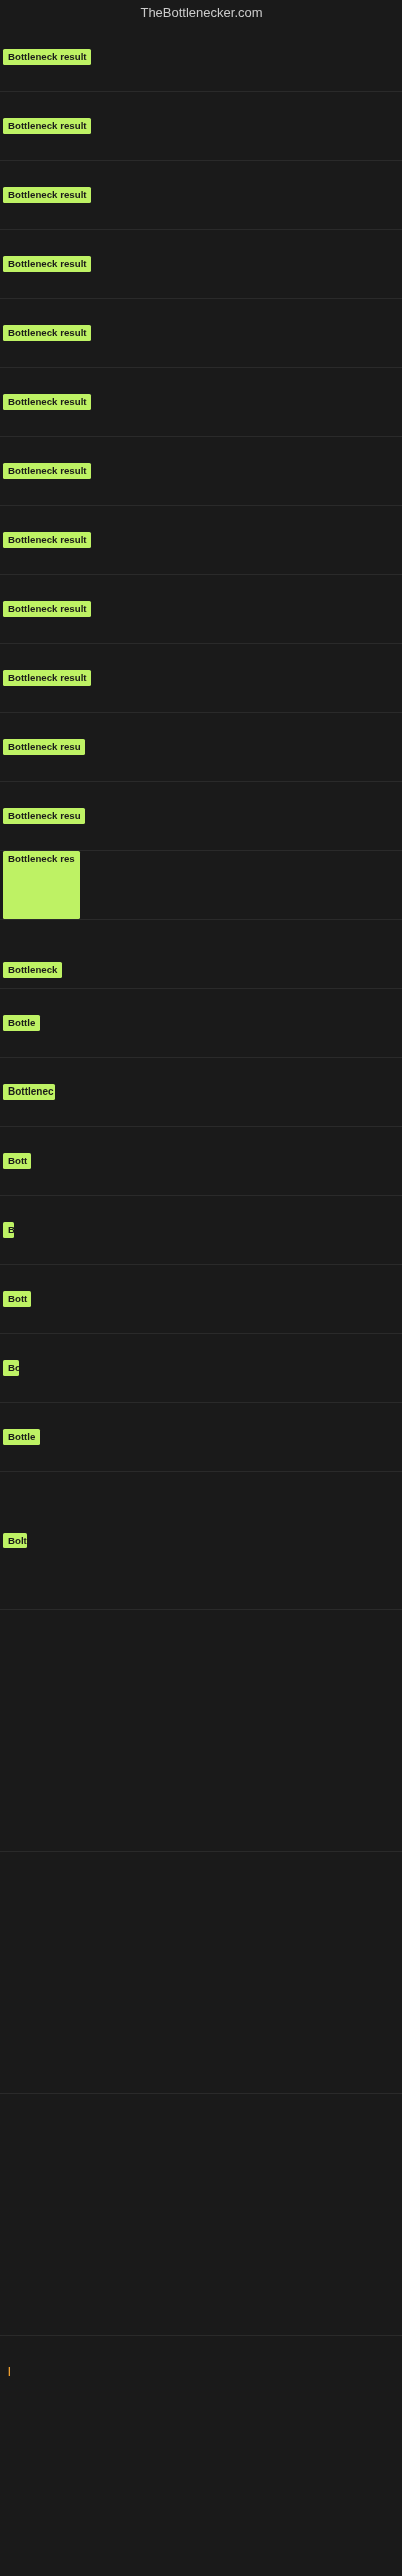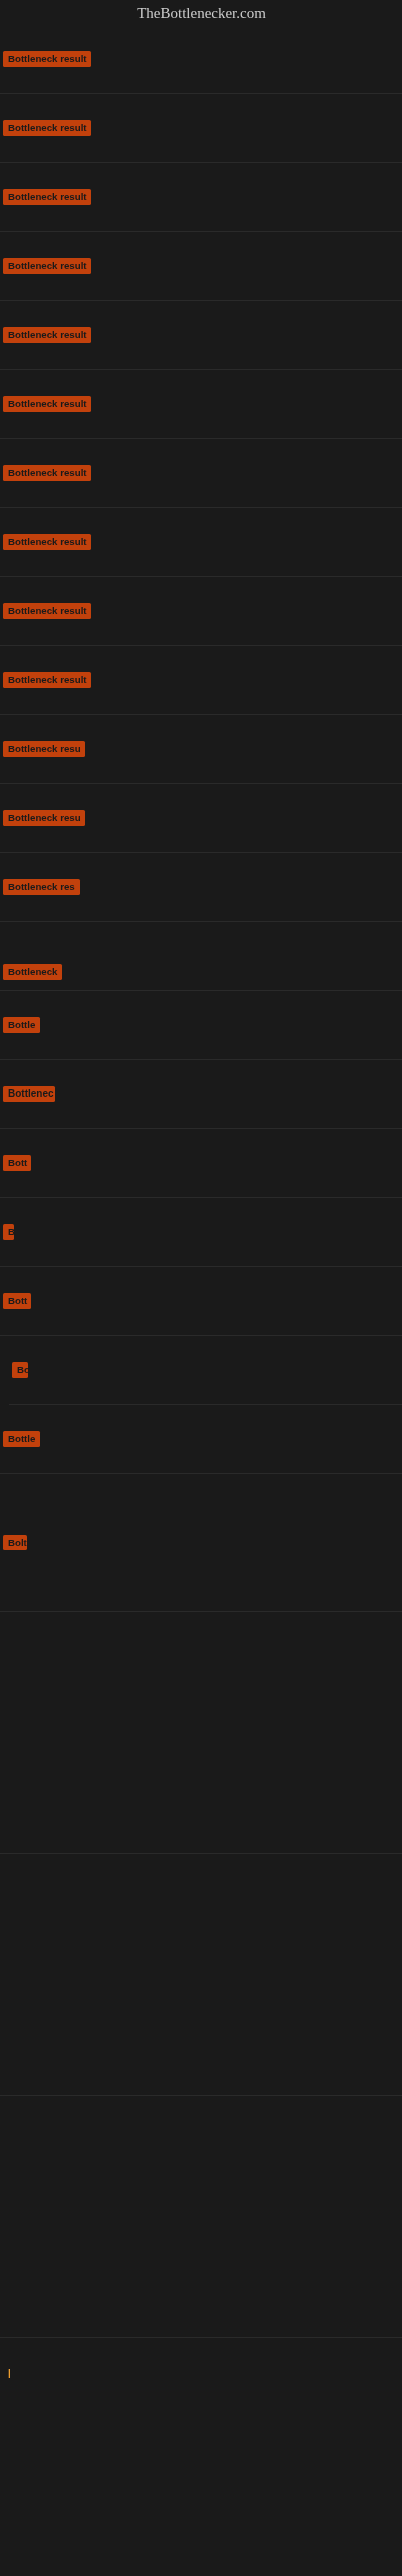--- a/index.html
+++ b/index.html
@@ -11,36 +11,36 @@
     body {
       background-color: #1a1a1a;
       width: 403px;
       min-height: 2576px;
       font-family: Arial, sans-serif;
       position: relative;
     }
 
     .bottleneck-badge {
       display: inline-block;
-      background-color: #c2410c;
+      background-color: #bef264;
       color: #1a1a1a;
       font-weight: bold;
       font-size: 9.7px;
       padding: 2.4px 4.8px;
       border-radius: 1.6px;
       white-space: nowrap;
       overflow: hidden;
     }
   </style>
 </head>
 <body>
 
 <div style="width:403px; min-height:2576px; background:#1a1a1a; position:relative;">
 
-  <div style="text-align:center; padding:4.8px 0 3.2px 0; color:#cccccc; font-size:15px;font-family:Liberation Serif, serif;">
+  <div style="text-align:center; padding:4.8px 0 3.2px 0; color:#cccccc; font-size:13px;">
     <span>TheBottlenecker.com</span>
   </div>
 
   <div style="position:relative; height:69px; display:flex; align-items:center; padding: 0 3.2px; border-bottom:0.8px solid #2a2a2a;">
     <span class="bottleneck-badge" style="font-size:9.7px;">Bottleneck result</span>
   </div>
 
   <div style="position:relative; height:69px; display:flex; align-items:center; padding: 0 3.2px; border-bottom:0.8px solid #2a2a2a;">
     <span class="bottleneck-badge" style="font-size:9.7px;">Bottleneck result</span>
   </div>
@@ -79,21 +79,21 @@
 
 
   <div style="position:relative; height:69px; display:flex; align-items:center; padding: 0 3.2px; border-bottom:0.8px solid #2a2a2a;">
     <span class="bottleneck-badge" style="font-size:9.7px; max-width:93px; overflow:hidden;">Bottleneck resu</span>
   </div>
 
   <div style="position:relative; height:69px; display:flex; align-items:center; padding: 0 3.2px; border-bottom:0.8px solid #2a2a2a;">
     <span class="bottleneck-badge" style="font-size:9.7px; max-width:89px; overflow:hidden;">Bottleneck resu</span>
   </div>
 
-  <div style="position:relative; height:69px; display:flex; align-items:center; padding: 0 3.2px; border-bottom:0.8px solid #2a2a2a;">
+  <div style="position:relative; height:69px; display:flex; padding: 0 3.2px; border-bottom:0.8px solid #2a2a2a;">
     <span class="bottleneck-badge" style="font-size:9.7px; max-width:81px; overflow:hidden;">Bottleneck res</span>
   </div>
 
   <div style="position:relative; height:69px; display:flex; align-items:center; padding: 0 3.2px; border-bottom:0.8px solid #2a2a2a;">
     <span class="bottleneck-badge" style="font-size:9.7px; max-width:64px; overflow:hidden;margin-top:32px;">Bottleneck</span>
   </div>
 
   <div style="position:relative; height:69px; display:flex; align-items:center; padding: 0 3.2px; border-bottom:0.8px solid #2a2a2a;">
     <span class="bottleneck-badge" style="font-size:9.7px; max-width:40px; overflow:hidden;">Bottle</span>
   </div>
@@ -107,21 +107,21 @@
   </div>
 
   <div style="position:relative; height:69px; display:flex; align-items:center; padding: 0 3.2px; border-bottom:0.8px solid #2a2a2a;">
     <span class="bottleneck-badge" style="font-size:9.7px; max-width:11.3px; overflow:hidden;">B</span>
   </div>
 
   <div style="position:relative; height:69px; display:flex; align-items:center; padding: 0 3.2px; border-bottom:0.8px solid #2a2a2a;">
     <span class="bottleneck-badge" style="font-size:9.7px; max-width:28px; overflow:hidden;">Bott</span>
   </div>
 
-  <div style="position:relative; height:69px; display:flex; align-items:center; padding: 0 3.2px; border-bottom:0.8px solid #2a2a2a;margin-left:9px;">
+  <div style="position:relative; height:69px; display:flex; align-items:center; padding: 0 3.2px; border-bottom:0.8px solid #2a2a2a;">
     <span class="bottleneck-badge" style="font-size:9.7px; max-width:16px; overflow:hidden;">Bo</span>
   </div>
 
   <div style="position:relative; height:69px; display:flex; align-items:center; padding: 0 3.2px; border-bottom:0.8px solid #2a2a2a;">
     <span class="bottleneck-badge" style="font-size:9.7px; max-width:40px; overflow:hidden;">Bottle</span>
   </div>
 
   <div style="height:138px; border-bottom:0.8px solid #2a2a2a; display:flex; align-items:center; padding: 0 3.2px;">
     <span class="bottleneck-badge" style="font-size:9.7px; max-width:24px; overflow:hidden;">Bolt</span>
   </div>

